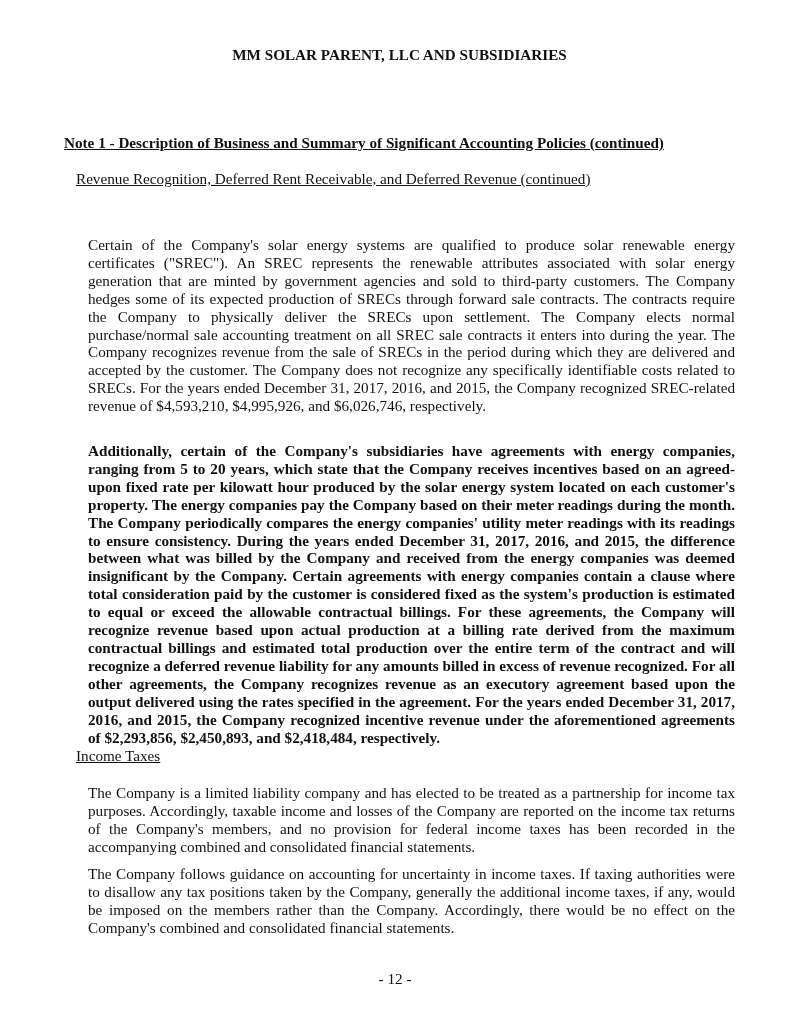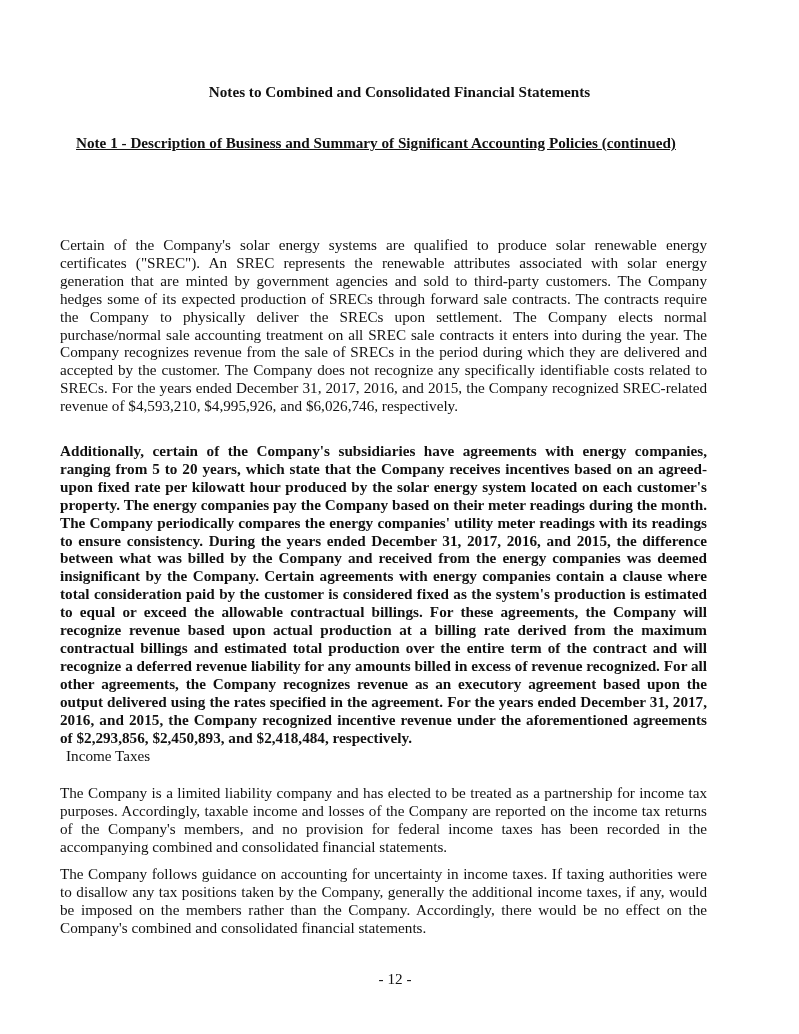--- a/index.html
+++ b/index.html
@@ -2,36 +2,37 @@
 <html><head>
 <meta charset="utf-8">
 <style>
   html, body { margin: 0; padding: 0; background: #ffffff; }
   body { width: 799px; height: 1034px; position: relative; overflow: hidden;
          font-family: "Liberation Serif", "DejaVu Serif", serif; color: #111; }
   .page { position: absolute; left: 0; top: 0; width: 799px; height: 1034px; }
   .title { position: absolute; left: 0; width: 799px; text-align: center; font-weight: bold; font-size: 15.2px; }
   .t1 { top: 46px; }
   .t2 { top: 83px; }
-  .note-heading { position: absolute; left: 76px; top: 134px; font-weight: bold; font-size: 15.2px; text-decoration: underline; }
+  .note-heading { position: absolute; left: 64px; top: 134px; font-weight: bold; font-size: 15.2px; text-decoration: underline; }
   .sub-heading { position: absolute; left: 76px; top: 170px; font-size: 15.2px; text-decoration: underline; }
   .italic-heading { position: absolute; left: 76px; top: 205px; font-size: 15.2px; font-style: italic; }
-  .para { position: absolute; left: 60px; width: 647px; font-size: 15.2px; line-height: 17.9px; text-align: justify; }
+  .para { position: absolute; left: 88px; width: 647px; font-size: 15.2px; line-height: 17.9px; text-align: justify; }
   .p1 { top: 236px; }
   .p2 { top: 442px; font-weight: bold; }
-  .income-heading { position: absolute; left: 66px; top: 747px; font-size: 15.2px; }
+  .income-heading { position: absolute; left: 76px; top: 747px; font-size: 15.2px; text-decoration: underline; }
   .p3 { top: 784px; }
   .p4 { top: 865px; }
   .page-num { position: absolute; left: 0; width: 790px; top: 970px; text-align: center; font-size: 15.2px; }
 </style>
 </head>
 <body>
 
 <div class="page">
-  <div class="title t2">Notes to Combined and Consolidated Financial Statements</div>
+  <div class="title t1">MM SOLAR PARENT, LLC AND SUBSIDIARIES</div>
   <div class="note-heading">Note 1 - Description of Business and Summary of Significant Accounting Policies (continued)</div>
+  <div class="sub-heading">Revenue Recognition, Deferred Rent Receivable, and Deferred Revenue (continued)</div>
   <div class="para p1">Certain of the Company's solar energy systems are qualified to produce solar renewable energy certificates ("SREC"). An SREC represents the renewable attributes associated with solar energy generation that are minted by government agencies and sold to third-party customers. The Company hedges some of its expected production of SRECs through forward sale contracts. The contracts require the Company to physically deliver the SRECs upon settlement. The Company elects normal purchase/normal sale accounting treatment on all SREC sale contracts it enters into during the year. The Company recognizes revenue from the sale of SRECs in the period during which they are delivered and accepted by the customer. The Company does not recognize any specifically identifiable costs related to SRECs. For the years ended December 31, 2017, 2016, and 2015, the Company recognized SREC-related revenue of $4,593,210, $4,995,926, and $6,026,746, respectively.</div>
   <div class="para p2">Additionally, certain of the Company's subsidiaries have agreements with energy companies, ranging from 5 to 20 years, which state that the Company receives incentives based on an agreed-upon fixed rate per kilowatt hour produced by the solar energy system located on each customer's property. The energy companies pay the Company based on their meter readings during the month. The Company periodically compares the energy companies' utility meter readings with its readings to ensure consistency. During the years ended December 31, 2017, 2016, and 2015, the difference between what was billed by the Company and received from the energy companies was deemed insignificant by the Company. Certain agreements with energy companies contain a clause where total consideration paid by the customer is considered fixed as the system's production is estimated to equal or exceed the allowable contractual billings. For these agreements, the Company will recognize revenue based upon actual production at a billing rate derived from the maximum contractual billings and estimated total production over the entire term of the contract and will recognize a deferred revenue liability for any amounts billed in excess of revenue recognized. For all other agreements, the Company recognizes revenue as an executory agreement based upon the output delivered using the rates specified in the agreement. For the years ended December 31, 2017, 2016, and 2015, the Company recognized incentive revenue under the aforementioned agreements of $2,293,856, $2,450,893, and $2,418,484, respectively.</div>
   <div class="income-heading">Income Taxes</div>
   <div class="para p4">The Company follows guidance on accounting for uncertainty in income taxes. If taxing authorities were to disallow any tax positions taken by the Company, generally the additional income taxes, if any, would be imposed on the members rather than the Company. Accordingly, there would be no effect on the Company's combined and consolidated financial statements.</div>
   <div class="para p3">The Company is a limited liability company and has elected to be treated as a partnership for income tax purposes. Accordingly, taxable income and losses of the Company are reported on the income tax returns of the Company's members, and no provision for federal income taxes has been recorded in the accompanying combined and consolidated financial statements.</div>
   <div class="page-num">- 12 -</div>
 </div>
 
 </body></html>

